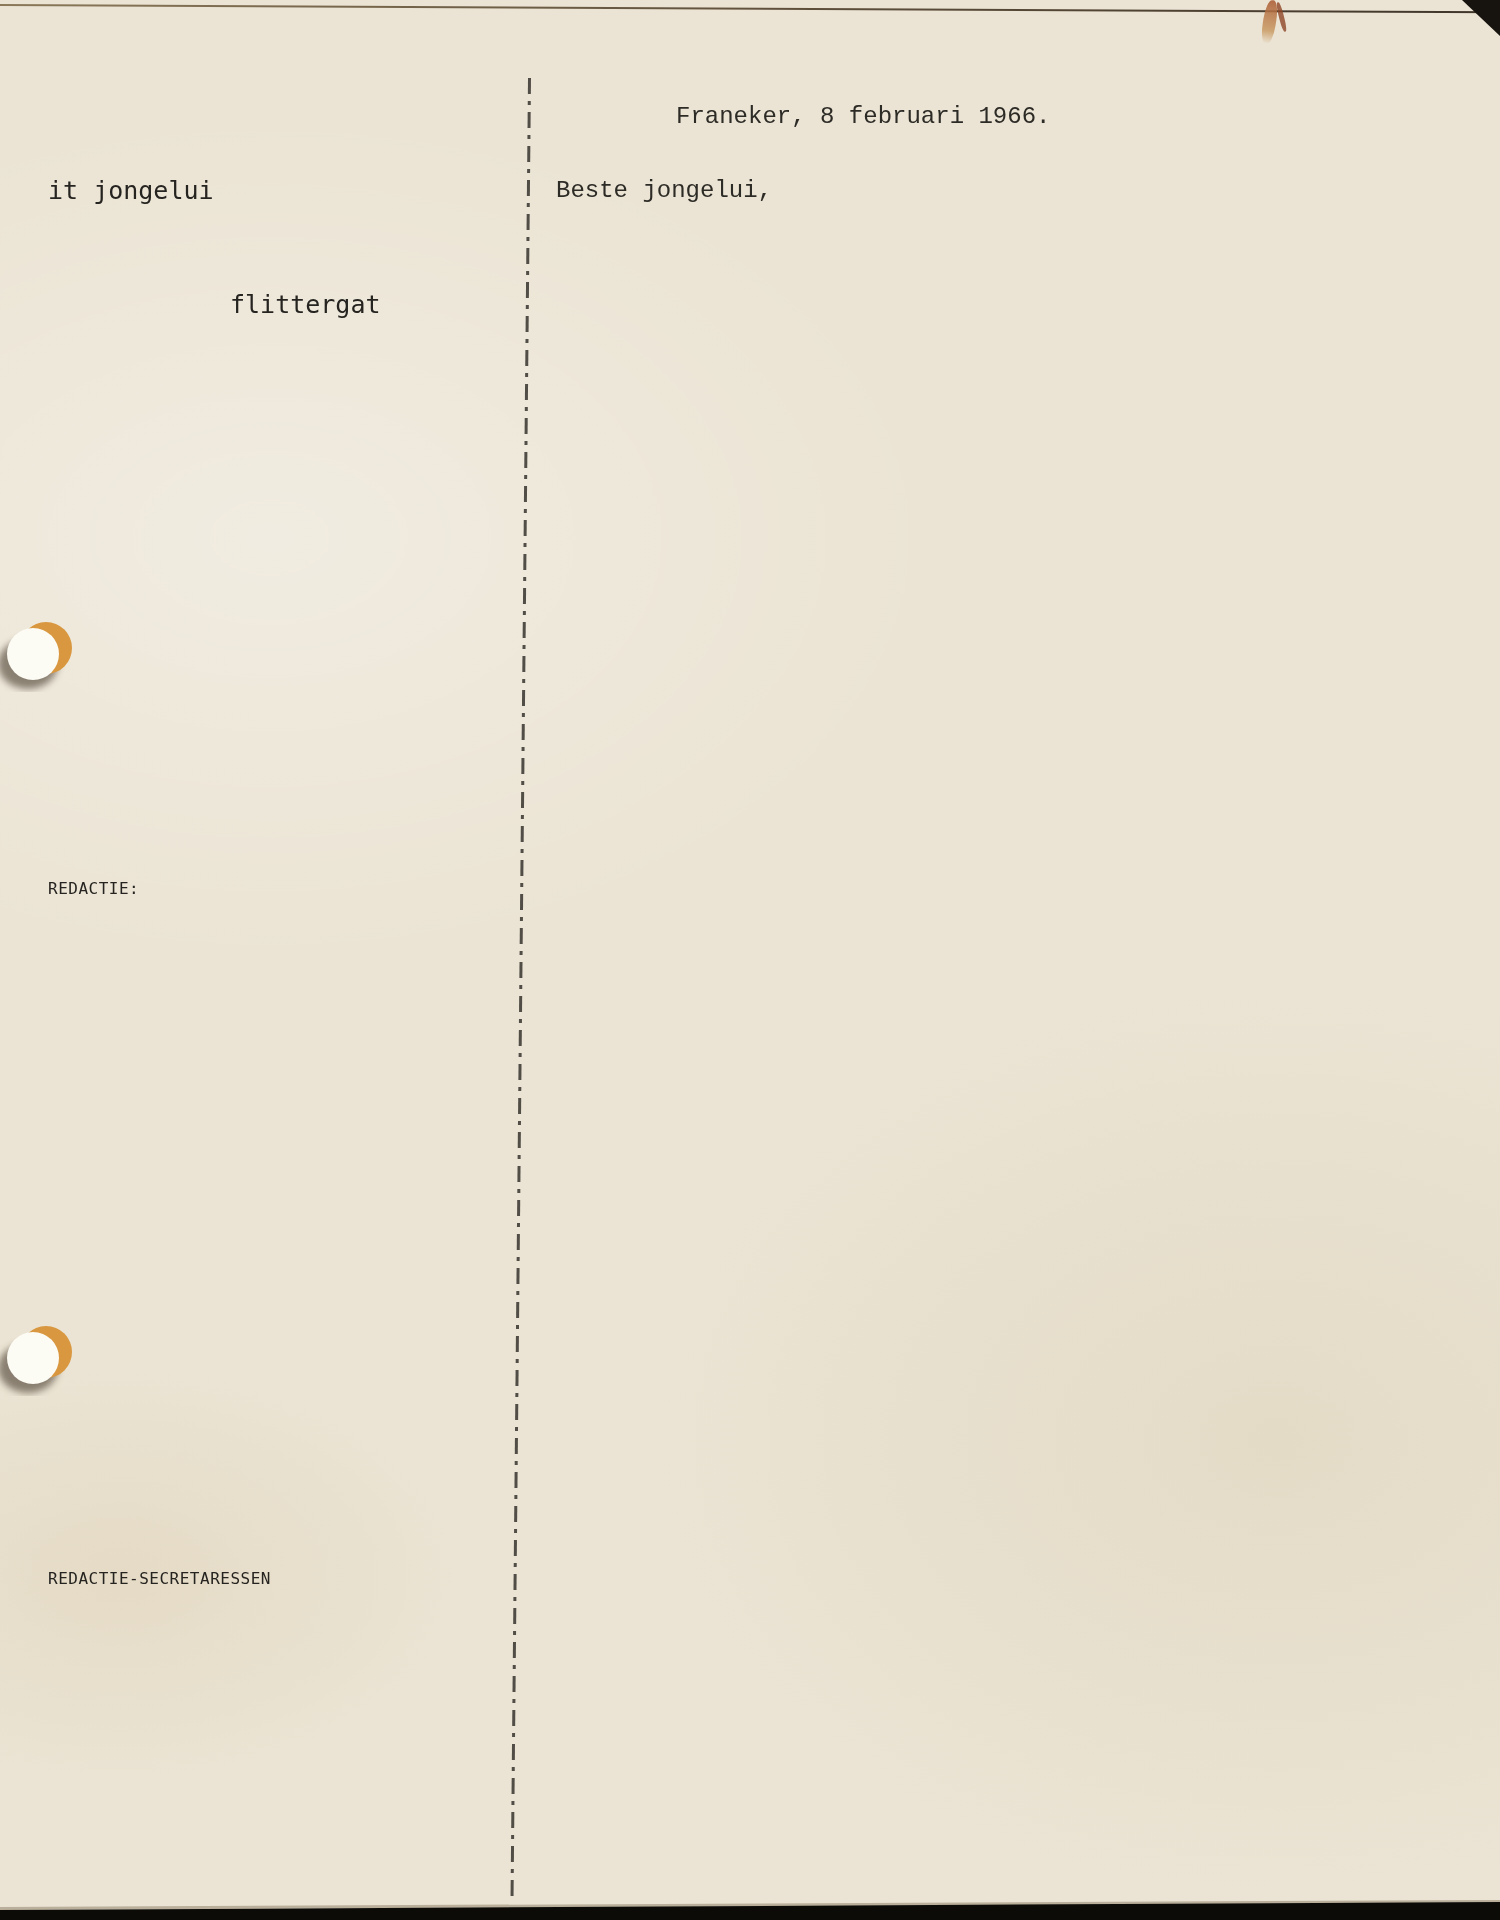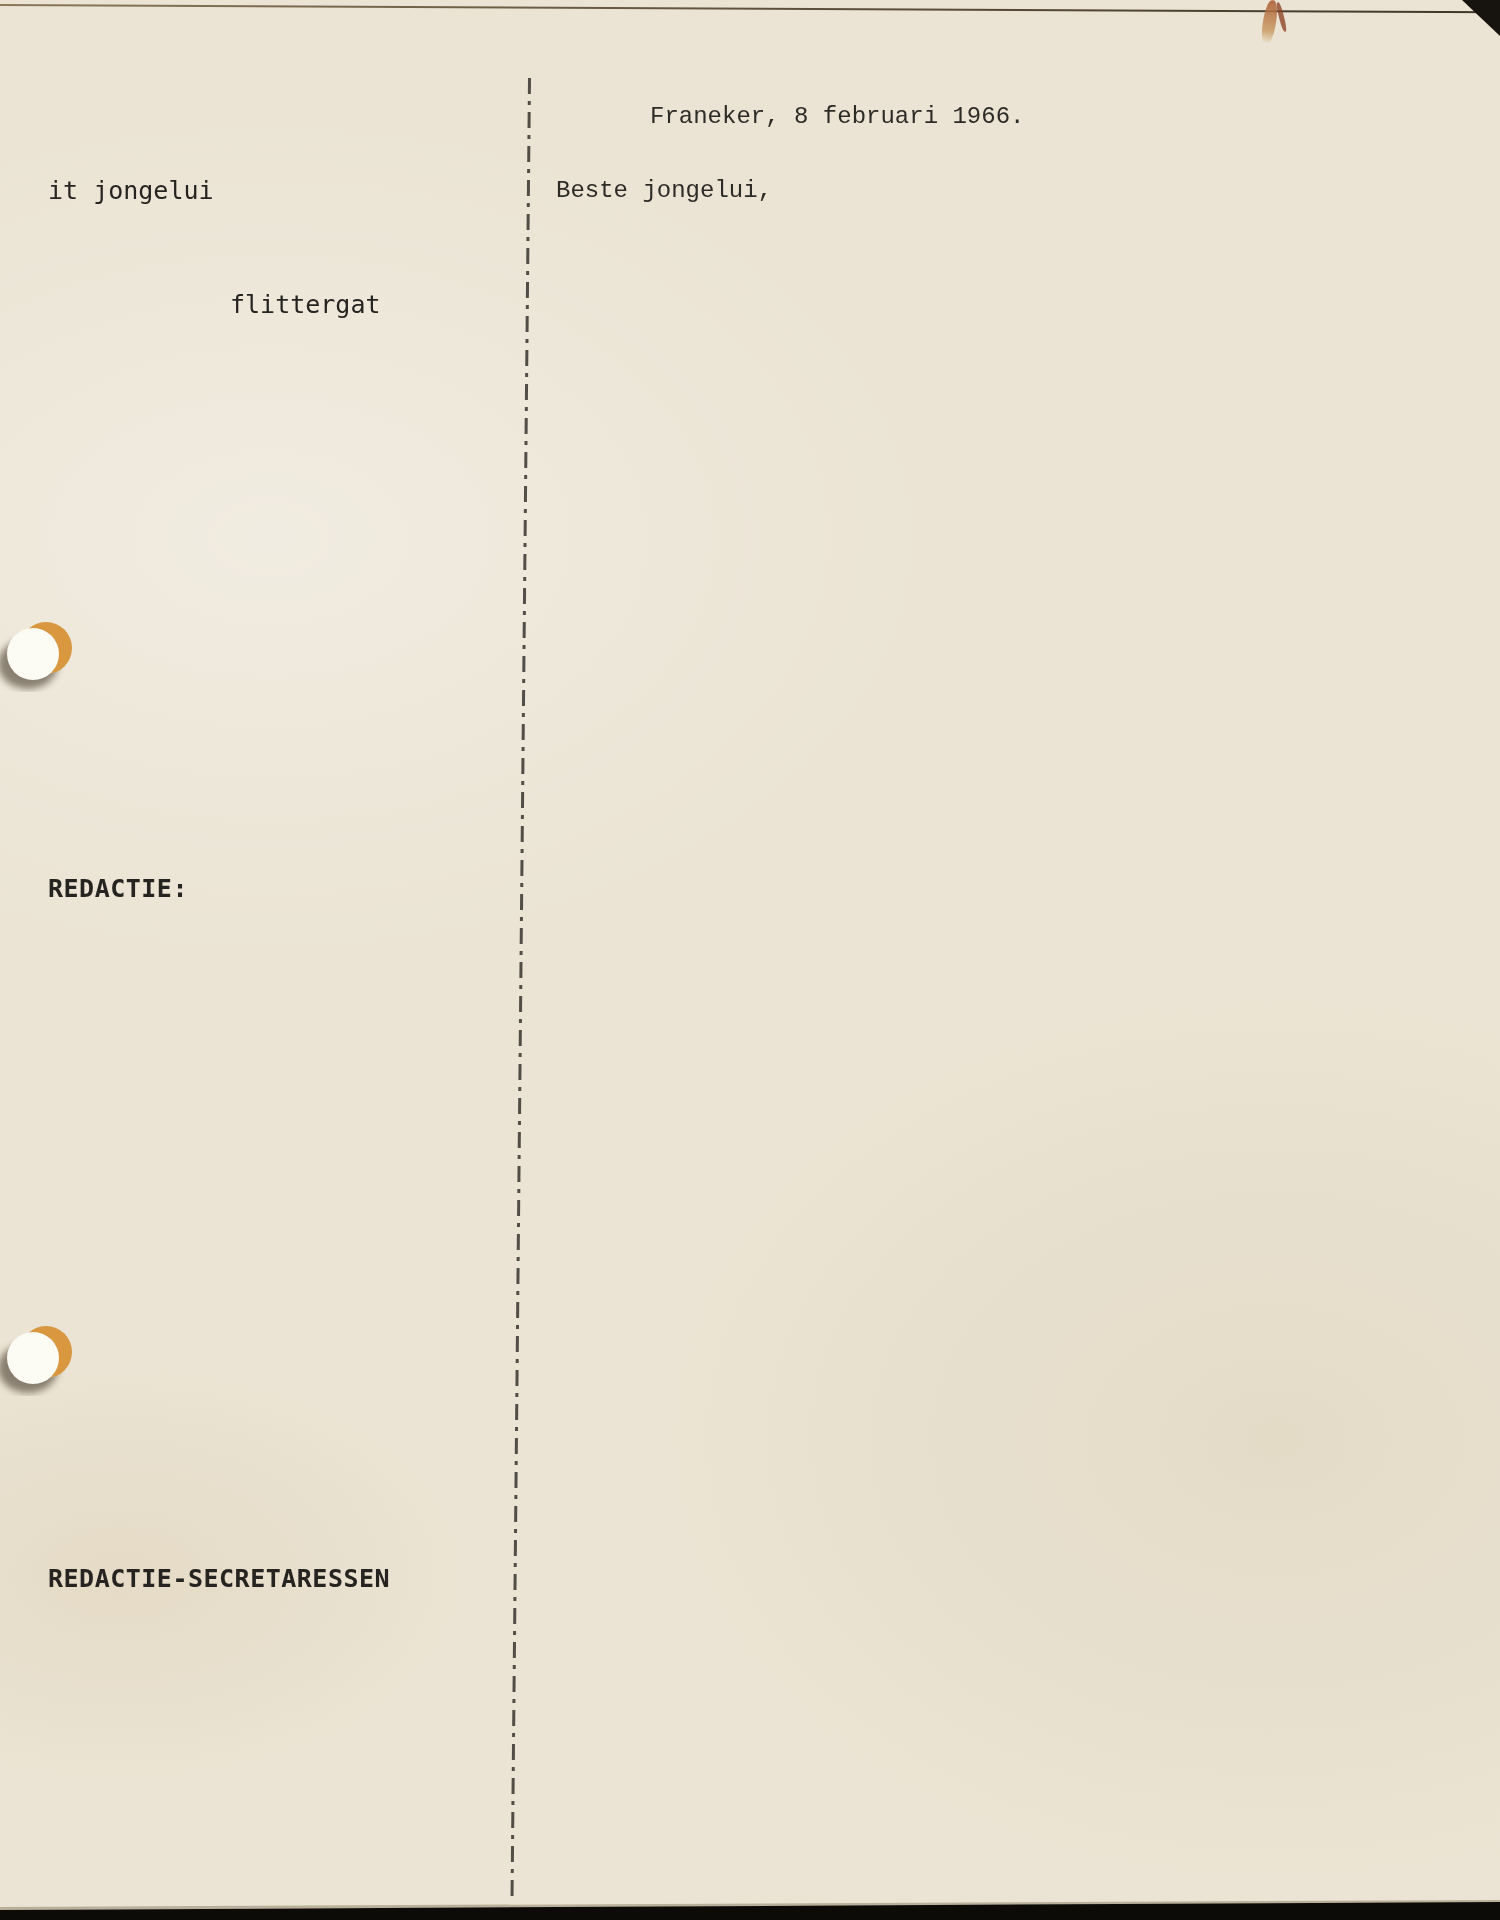--- a/index.html
+++ b/index.html
@@ -51,30 +51,30 @@
     opacity:.88;
   }
 
   
   .masthead{
     position:absolute;left:48px;top:96px;width:460px;
     font-size:25px;line-height:38px;white-space:pre;color:#262420;
   }
   .title2{padding-left:182px;}
   .m-section{margin-top:14px;}
-  .m-heading{margin:0 0 16px 0;font-size:25px;font-weight:bold;line-height:38px;letter-spacing:.5px;}
+  .m-heading{margin:0 0 16px 0;font-size:16px;font-weight:normal;line-height:38px;letter-spacing:.5px;}
   .m-item{padding-left:30px;}
 
   
   .letter{
     position:absolute;left:556px;top:98px;width:900px;
     font-family:"Liberation Mono", monospace;
     font-size:24px;line-height:37.5px;color:#2d2b26;
   }
-  .dateline{margin-left:94px;white-space:pre;}
+  .dateline{margin-left:120px;white-space:pre;}
   .salutation{margin-top:36px;white-space:pre;}
   .letter-body{margin-top:22px;}
   .t-line{white-space:pre;}
 </style>
 </head>
 <body>
 
 <div class="page">
 
   <div class="top-edge"></div>

